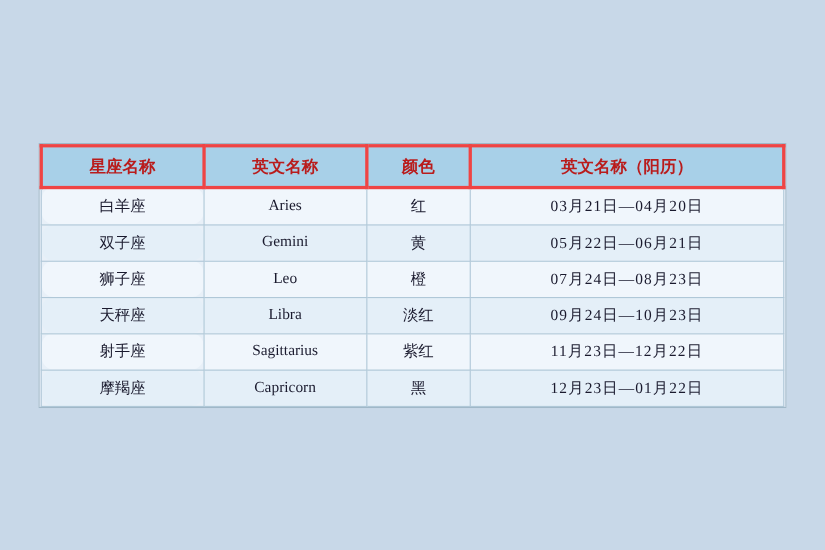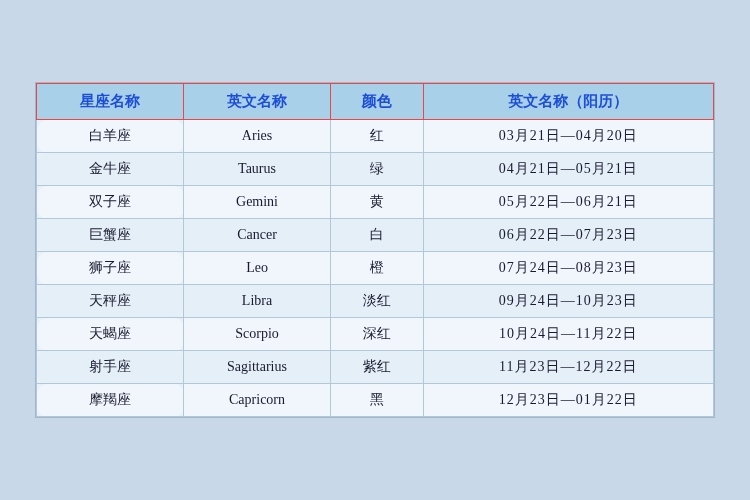--- a/index.html
+++ b/index.html
@@ -27,26 +27,26 @@
     table {
       width: 100%;
       border-collapse: collapse;
     }
 
     thead tr {
       background-color: #a8d0e8;
     }
 
     thead th {
-      border: 1px solid #ef4444;
+      border: 3px solid #ef4444;
       padding: 8px 10px;
       text-align: center;
       font-weight: bold;
       font-size: 15px;
-      color: #1d4ed8;
+      color: #b91c1c;
       margin-left: 40px;
     }
 
     tbody tr {
       background-color: #f0f6fc;
     }
 
     tbody tr:nth-child(even) {
       background-color: #e4eff8;
     }
@@ -86,54 +86,36 @@
       </tr>
     </thead>
     <tbody id="table-body">
     <tr>
           <td>白羊座</td>
           <td>Aries</td>
           <td>红</td>
           <td>03月21日—04月20日</td>
         </tr>
         <tr>
-          <td>金牛座</td>
-          <td>Taurus</td>
-          <td>绿</td>
-          <td>04月21日—05月21日</td>
-        </tr>
-        <tr>
           <td>双子座</td>
           <td>Gemini</td>
           <td>黄</td>
           <td>05月22日—06月21日</td>
-        </tr>
-        <tr>
-          <td>巨蟹座</td>
-          <td>Cancer</td>
-          <td>白</td>
-          <td>06月22日—07月23日</td>
         </tr>
         <tr>
           <td>狮子座</td>
           <td>Leo</td>
           <td>橙</td>
           <td>07月24日—08月23日</td>
         </tr>
         <tr>
           <td>天秤座</td>
           <td>Libra</td>
           <td>淡红</td>
           <td>09月24日—10月23日</td>
-        </tr>
-        <tr>
-          <td>天蝎座</td>
-          <td>Scorpio</td>
-          <td>深红</td>
-          <td>10月24日—11月22日</td>
         </tr>
         <tr>
           <td>射手座</td>
           <td>Sagittarius</td>
           <td>紫红</td>
           <td>11月23日—12月22日</td>
         </tr>
         <tr>
           <td>摩羯座</td>
           <td>Capricorn</td>

